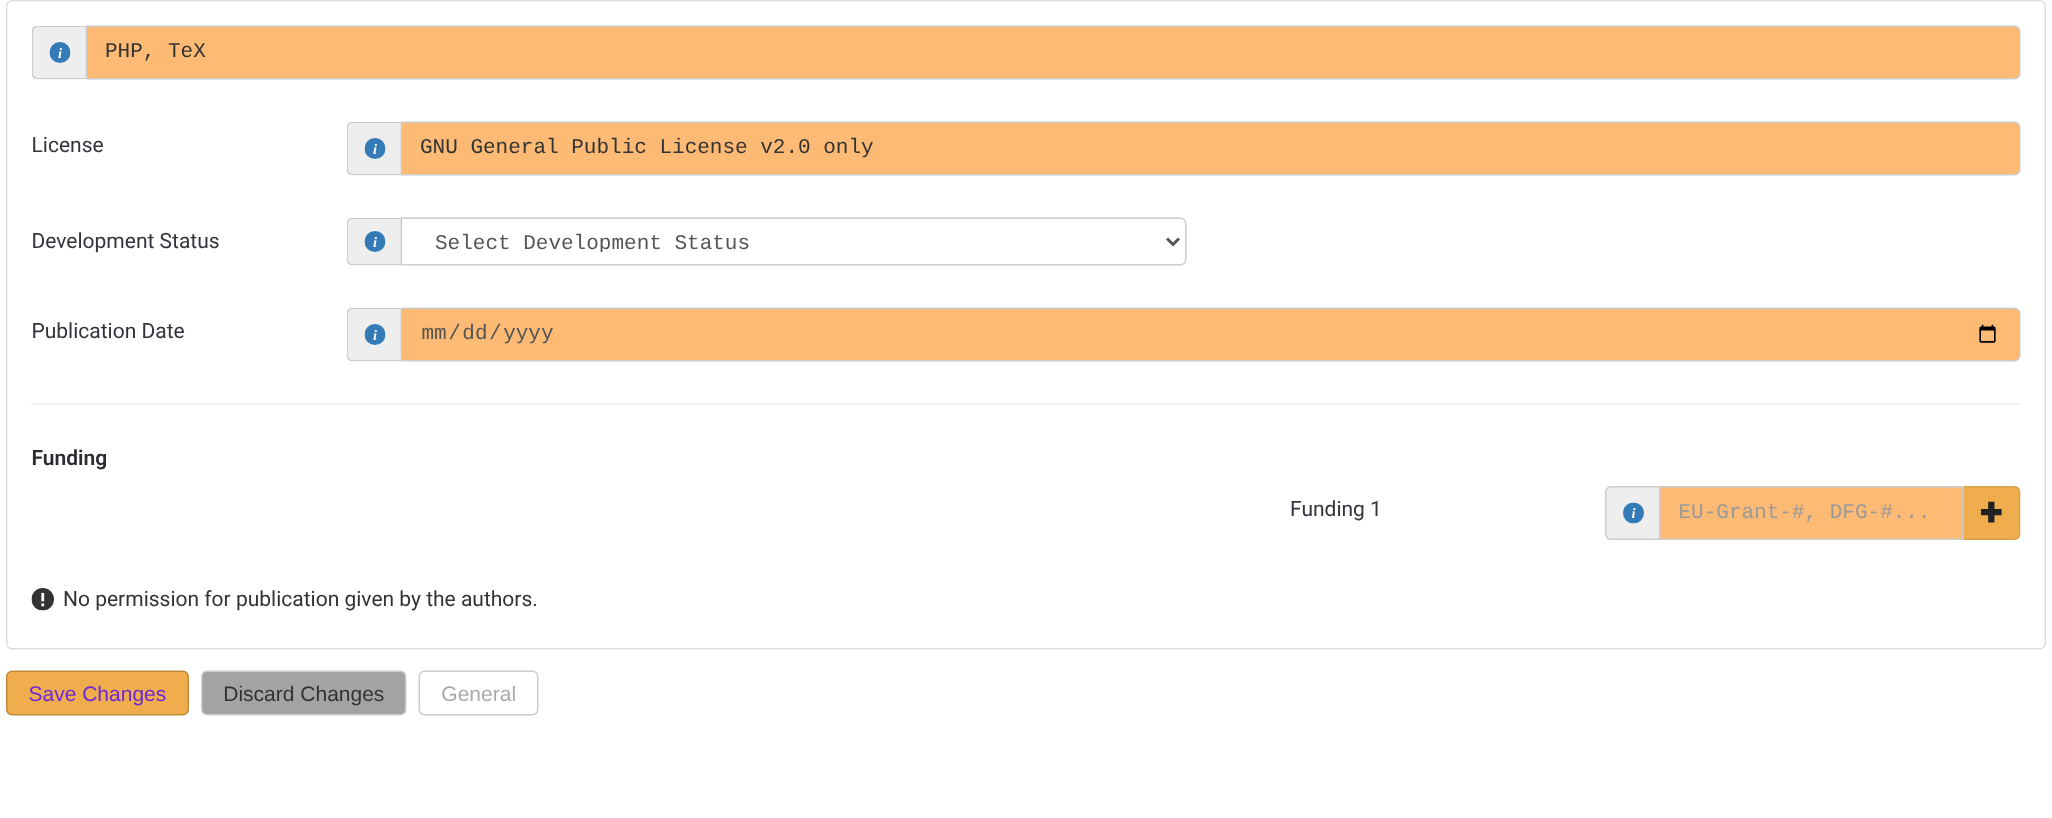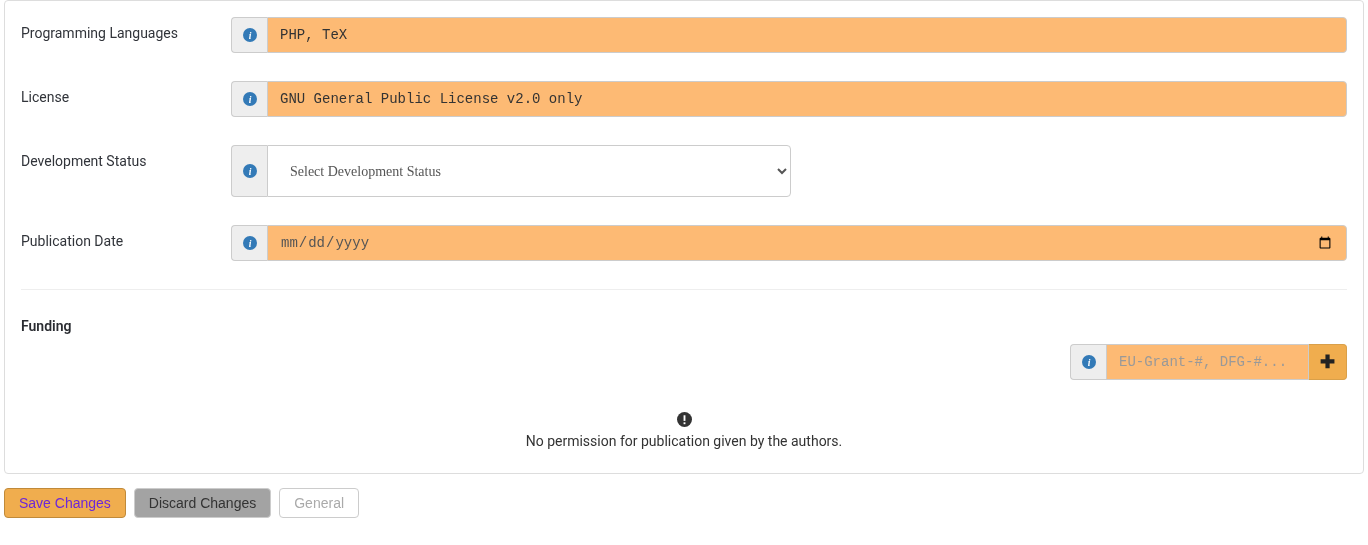--- a/index.html
+++ b/index.html
@@ -76,25 +76,25 @@
     }
     .form-control::placeholder {
       color: #999;
       font-family: "Courier New", Courier, monospace;
     }
     select.form-control-select {
       flex: 1;
       border: 1px solid #ccc;
       border-radius: 0 4px 4px 0;
       padding: 8px 12px 8px 18px;
-      font-family: Liberation Serif, serif;
+      font-family: Liberation Mono, monospace;
       font-size: 14px;
       color: #555;
       background: #fff;
-      height: 52px;
+      height: 32px;
     }
     .date-input {
       font-family: "Courier New", Courier, monospace;
     }
     .form-control-with-addon-right {
       border-radius: 0;
     }
     .addon-btn {
       background: #f0ad4e;
       border: 1px solid #d9a04a;
@@ -110,26 +110,24 @@
       color: #222;
       flex-shrink: 0;
     }
     hr.divider {
       border: none;
       border-top: 1px solid #eee;
       margin: 0 0 24px 0;
     }
     .notice {
       display: flex;
-      align-items: center;
       gap: 6px;
       color: #333;
       font-size: 14px;
       margin-top: 32px;
-      flex-direction: column;
     }
     .button-bar {
       padding: 6px 4px;
       display: flex;
       gap: 8px;
     }
     .btn {
       border: 1px solid #ccc;
       border-radius: 4px;
       background: #a3a3a3;
@@ -163,21 +161,20 @@
       font-family: "Courier New", Courier, monospace;
       color: #555;
     }
   </style>
 </head>
 <body>
 
 <div class="form-panel">
 
   <div class="form-row">
-    <div class="form-label">Programming Languages</div>
     <div class="input-group">
       <div class="input-addon">
         <svg class="info-icon-svg" viewBox="0 0 16 16">
             <circle cx="8" cy="8" r="8"></circle>
             <text x="8" y="12" text-anchor="middle" font-size="11" font-weight="bold" fill="#fff" font-family="Georgia,serif" font-style="italic">i</text>
           </svg>
       </div>
       <input type="text" class="form-control" value="PHP, TeX" style="">
     </div>
   </div>
@@ -221,20 +218,21 @@
       </div>
       <input type="date" class="form-control date-input" placeholder="dd.mm.yyyy" style="">
     </div>
   </div>
 
   <hr class="divider">
 
   <div class="section-row">
     <div class="section-header">Funding</div>
     <div class="form-row" style="margin-bottom:0;">
+      <div class="form-label">Funding 1</div>
       <div class="input-group">
         <div class="input-addon">
           <svg class="info-icon-svg" viewBox="0 0 16 16">
               <circle cx="8" cy="8" r="8"></circle>
               <text x="8" y="12" text-anchor="middle" font-size="11" font-weight="bold" fill="#fff" font-family="Georgia,serif" font-style="italic">i</text>
             </svg>
         </div>
         <input type="text" class="form-control form-control-with-addon-right" placeholder="EU-Grant-#, DFG-#..." style="">
         <button class="addon-btn">
           <span>✚</span>

